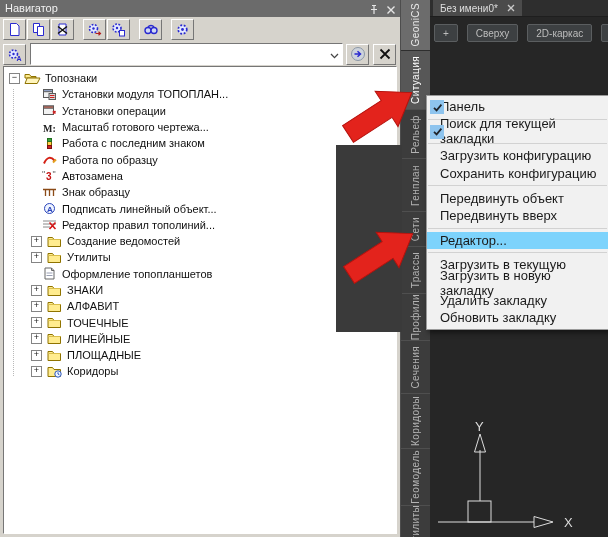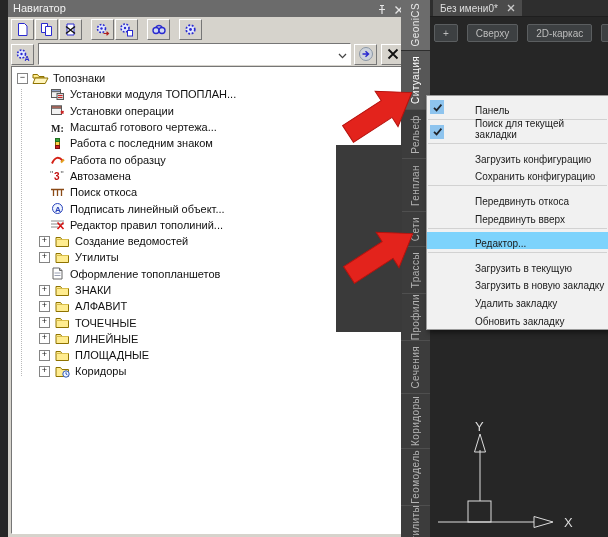--- a/index.html
+++ b/index.html
@@ -1,20 +1,20 @@
 <!DOCTYPE html>
 <html><head>
 <meta charset="utf-8">
 <style>
   html,body{margin:0;padding:0}
   body{width:608px;height:537px;position:relative;overflow:hidden;background:#262626;
        font-family:"Liberation Sans",sans-serif;-webkit-font-smoothing:antialiased}
 
   
-  .navigator{position:absolute;left:8px;top:0;width:400px;height:537px;background:#d6d3cc;border-right:1px solid #4d4d4d}
+  .navigator{position:absolute;left:0;top:0;width:400px;height:537px;background:#d6d3cc;border-right:1px solid #4d4d4d}
   .nav-title{height:17px;background:#6b6b6b;color:#f2f2f2;font-size:11px;line-height:17px;padding-left:5px;position:relative}
   .winbtns{position:absolute;right:4px;top:3px;display:flex;gap:7px;align-items:center}
   .nav-toolbar{display:flex;align-items:center;height:23px;padding:1px 3px}
   .tb-btn{width:21px;height:19px;background:#d6d3cc;border:1px solid;border-color:#ffffff #767676 #767676 #ffffff;
           display:flex;align-items:center;justify-content:center;margin-right:1px;flex:none}
   .tb-gap{margin-left:8px}
   .nav-search{display:flex;align-items:center;height:24px;padding:0 3px;gap:3px}
   .combo{flex:1;height:20px;background:#fff;border:1px solid;border-color:#767676 #ffffff #ffffff #767676;
          display:flex;align-items:center;justify-content:flex-end;padding-right:3px}
   .nav-tree{position:absolute;left:3px;right:3px;top:66px;bottom:3px;background:#fff;
@@ -44,21 +44,21 @@
   .doc-tabbar{height:16px;background:#2e2e2e;border-bottom:1px solid #1e1e1e;display:flex;align-items:stretch}
   .doc-tab{background:#4b4b4b;color:#dedede;font-size:10px;display:flex;align-items:center;padding:0 7px;gap:9px;margin-left:3px}
   .vp-controls{display:flex;gap:9px;margin:7px 0 0 4px}
   .vp-btn{height:16px;background:#3d4042;border:1px solid #5b5e60;border-radius:2px;color:#bdbdbd;
           font-size:10px;display:flex;align-items:center;padding:0 8px;white-space:nowrap;flex:none}
   .ucs{position:absolute;left:8px;bottom:0}
 
   
   .ctx-menu{position:absolute;left:426px;top:95px;width:181px;background:#f1f1f1;border:1px solid #9a9a9a;
             box-shadow:2px 3px 5px rgba(0,0,0,.45);padding:2px 0;z-index:6}
-  .mi{height:17.6px;display:flex;align-items:flex-end;padding-left:48px;font-size:10px;color:#1a1a1a;position:relative}
+  .mi{height:17.6px;display:flex;align-items:center;padding-left:13px;font-size:13px;color:#1a1a1a;position:relative}
   .mi.hl{background:#7dd3fc}
   .mi .chk{position:absolute;left:3px;top:2px;width:14px;height:14px;background:#8ec4ee;
            display:flex;align-items:center;justify-content:center}
   .msep{height:1px;background:#d2d2d2;margin:3px 1px}
 
   
   .patch{position:absolute;left:336px;top:145px;width:66px;height:187px;background:#3a3a3a;z-index:2}
 
   .arrows{position:absolute;left:0;top:0;width:608px;height:537px;z-index:9;pointer-events:none}
 </style>
@@ -230,21 +230,21 @@
         </span>
         <span class="lbl">Автозамена</span>
       </div>
       <div class="trow" data-ind="1">
         <div class="exp-spacer"></div>
         <span class="ticon">
           <svg width="15" height="13">
             <path d="M1 3.5 H14 M3.5 3.5 V10 M7.5 3.5 V10 M11.5 3.5 V10" stroke="#8a4a16" stroke-width="1.3" fill="none"></path>
           </svg>
         </span>
-        <span class="lbl">Поиск откоса</span>
+        <span class="lbl">Знак образцу</span>
       </div>
       <div class="trow" data-ind="1">
         <div class="exp-spacer"></div>
         <span class="ticon">
           <svg width="15" height="13">
             <circle cx="7.5" cy="6.5" r="5" fill="#eef4ff" stroke="#2a44bb"></circle>
             <text x="5" y="9.5" font-size="8" font-weight="bold" fill="#2a44bb">A</text>
           </svg>
         </span>
         <span class="lbl">Подписать линейный объект...</span>
@@ -440,21 +440,21 @@
     </div>
     <div class="msep"></div>
     <div class="mi">
       <span>Загрузить конфигурацию</span>
     </div>
     <div class="mi">
       <span>Сохранить конфигурацию</span>
     </div>
     <div class="msep"></div>
     <div class="mi">
-      <span>Передвинуть откоса</span>
+      <span>Передвинуть объект</span>
     </div>
     <div class="mi">
       <span>Передвинуть вверх</span>
     </div>
     <div class="msep"></div>
     <div class="mi hl">
       <span>Редактор...</span>
     </div>
     <div class="msep"></div>
     <div class="mi">

